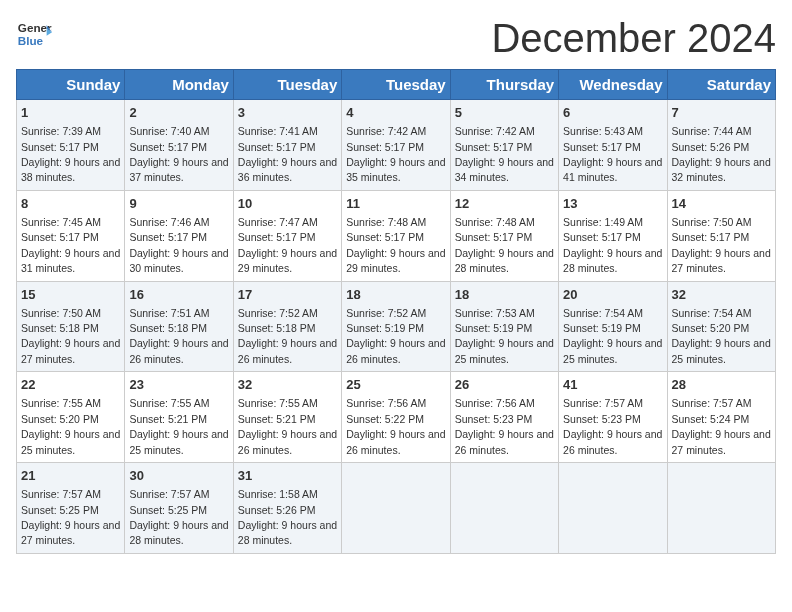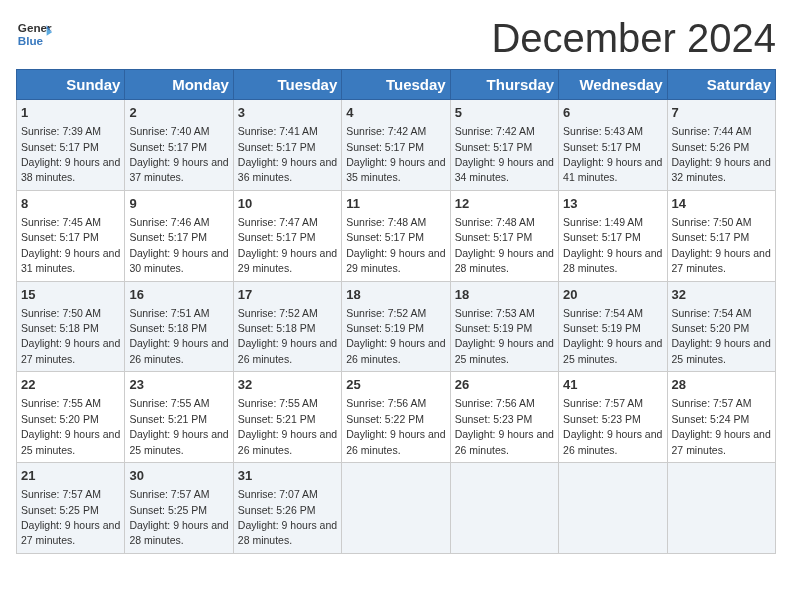--- a/index.html
+++ b/index.html
@@ -142,20 +142,20 @@
         <td><span class="day-num">23</span><span class="day-detail">Sunrise: 7:55 AM</span><br><span class="day-detail">Sunset: 5:21 PM</span><br><span class="day-detail">Daylight: 9 hours and 25 minutes.</span></td>
         <td><span class="day-num">32</span><span class="day-detail">Sunrise: 7:55 AM</span><br><span class="day-detail">Sunset: 5:21 PM</span><br><span class="day-detail">Daylight: 9 hours and 26 minutes.</span></td>
         <td><span class="day-num">25</span><span class="day-detail">Sunrise: 7:56 AM</span><br><span class="day-detail">Sunset: 5:22 PM</span><br><span class="day-detail">Daylight: 9 hours and 26 minutes.</span></td>
         <td><span class="day-num">26</span><span class="day-detail">Sunrise: 7:56 AM</span><br><span class="day-detail">Sunset: 5:23 PM</span><br><span class="day-detail">Daylight: 9 hours and 26 minutes.</span></td>
         <td><span class="day-num">41</span><span class="day-detail">Sunrise: 7:57 AM</span><br><span class="day-detail">Sunset: 5:23 PM</span><br><span class="day-detail">Daylight: 9 hours and 26 minutes.</span></td>
         <td><span class="day-num">28</span><span class="day-detail">Sunrise: 7:57 AM</span><br><span class="day-detail">Sunset: 5:24 PM</span><br><span class="day-detail">Daylight: 9 hours and 27 minutes.</span></td>
       </tr>
       <tr>
         <td><span class="day-num">21</span><span class="day-detail">Sunrise: 7:57 AM</span><br><span class="day-detail">Sunset: 5:25 PM</span><br><span class="day-detail">Daylight: 9 hours and 27 minutes.</span></td>
         <td><span class="day-num">30</span><span class="day-detail">Sunrise: 7:57 AM</span><br><span class="day-detail">Sunset: 5:25 PM</span><br><span class="day-detail">Daylight: 9 hours and 28 minutes.</span></td>
-        <td><span class="day-num">31</span><span class="day-detail">Sunrise: 7:07 AM</span><br><span class="day-detail">Sunset: 5:26 PM</span><br><span class="day-detail">Daylight: 9 hours and 28 minutes.</span></td>
+        <td><span class="day-num">31</span><span class="day-detail">Sunrise: 1:58 AM</span><br><span class="day-detail">Sunset: 5:26 PM</span><br><span class="day-detail">Daylight: 9 hours and 28 minutes.</span></td>
         <td class="empty-cell">&nbsp;</td>
         <td class="empty-cell">&nbsp;</td>
         <td class="empty-cell">&nbsp;</td>
         <td class="empty-cell">&nbsp;</td>
       </tr>
     </tbody>
 </table>
 
 </body></html>

